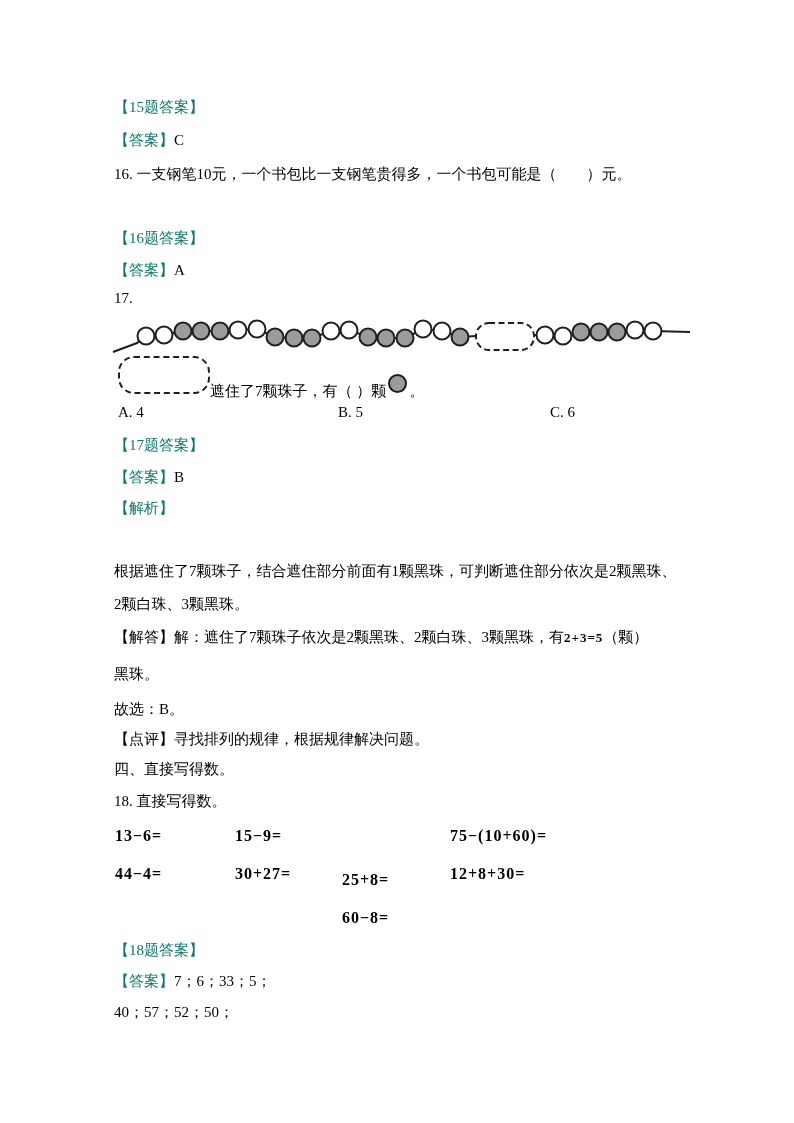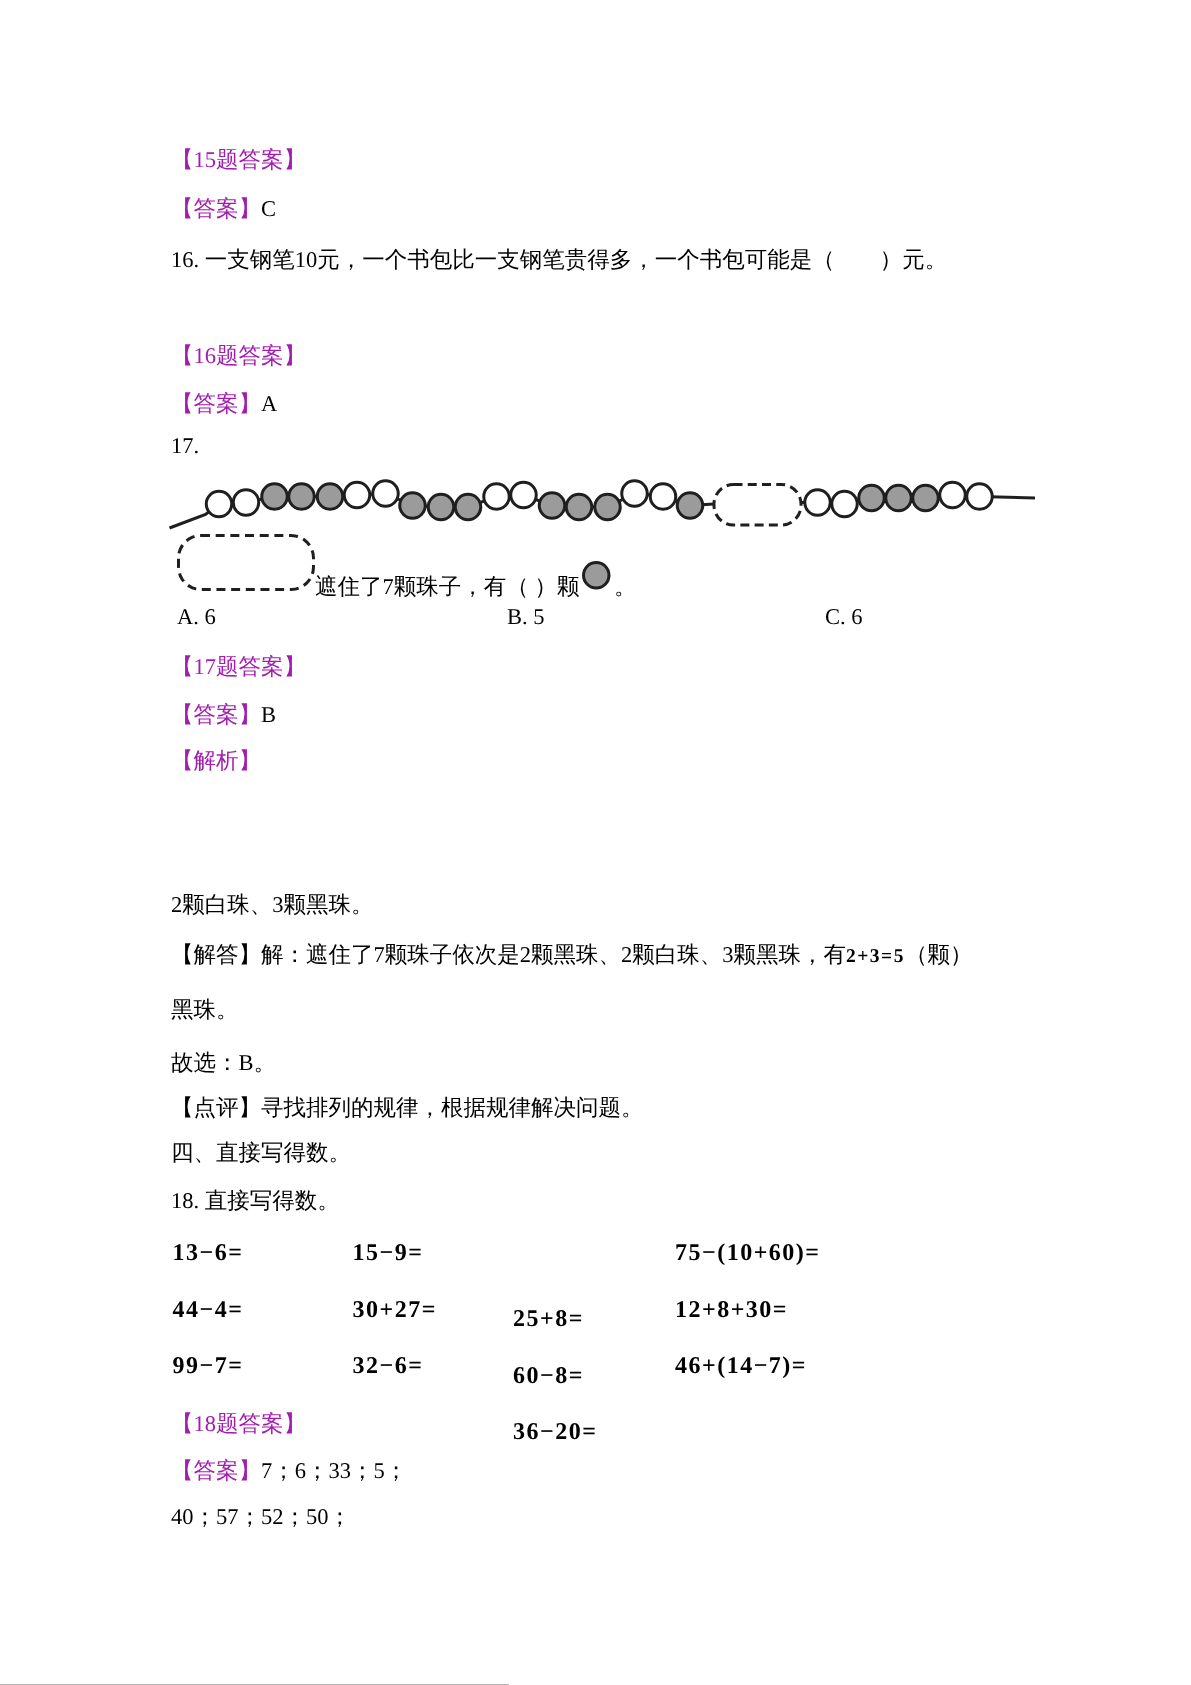--- a/index.html
+++ b/index.html
@@ -6,21 +6,21 @@
   #page{
     position:relative;
     width:794px;height:1123px;
     margin:0 auto;
     background:#ffffff;
     font-family:"Liberation Serif","DejaVu Serif",serif;
     font-size:15px;color:#000;
     overflow:hidden;
   }
   .line{position:absolute;left:114px;white-space:pre;line-height:20px;}
-  .blue{color:#a21caf;}
+  .blue{color:#0f766e;}
   .optrow{position:absolute;left:0;width:794px;height:20px;}
   .opt{position:absolute;white-space:pre;}
   .opt.c1{left:118px;} .opt.c2{left:338px;} .opt.c3{left:550px;}
   .mathrow{position:absolute;left:0;width:794px;height:24px;}
   .mcell{position:absolute;white-space:pre;
     font-weight:bold;font-size:16px;letter-spacing:1px;
     font-family:"Liberation Serif","DejaVu Serif",serif;}
   .mcell.c1{left:115px;text-align:right;} .mcell.c2{left:235px;} .mcell.c3{left:342px;margin-top:44px;} .mcell.c4{left:450px;}
   .formula{font-weight:bold;font-size:13px;letter-spacing:1px;
     font-family:"Liberation Serif","DejaVu Serif",serif;}
@@ -79,28 +79,29 @@
       <circle cx="489" cy="17" r="8.5" fill="#9B9B9B" stroke="#1F1F1F" stroke-width="2"></circle>
       <circle cx="507" cy="17" r="8.5" fill="#9B9B9B" stroke="#1F1F1F" stroke-width="2"></circle>
       <circle cx="525" cy="15" r="8.5" fill="#FFFFFF" stroke="#1F1F1F" stroke-width="2"></circle>
       <circle cx="543" cy="16" r="8.5" fill="#FFFFFF" stroke="#1F1F1F" stroke-width="2"></circle>
     </svg>
 
   <div id="covered-box"></div>
   <div id="bead-caption"><span>遮住了7颗珠子，有（ ）颗</span><span class="bead-icon"></span><span>。</span></div>
 
   <div class="optrow" style="top:404px">
-    <span class="opt c1">A. 6</span>
+    <span class="opt c1">A. 4</span>
     <span class="opt c2">B. 5</span>
     <span class="opt c3">C. 6</span>
   </div>
 
   <div class="line blue" style="top:435px">【17题答案】</div>
   <div class="line" style="top:467px"><span class="blue">【答案】</span><span>B</span></div>
   <div class="line blue" style="top:498px">【解析】</div>
+  <div class="line" style="top:561px">根据遮住了7颗珠子，结合遮住部分前面有1颗黑珠，可判断遮住部分依次是2颗黑珠、</div>
   <div class="line" style="top:594px">2颗白珠、3颗黑珠。</div>
   <div class="line" style="top:627px"><span>【解答】</span><span>解：遮住了7颗珠子依次是2颗黑珠、2颗白珠、3颗黑珠，有</span><span class="formula">2+3=5</span><span>（颗）</span></div>
   <div class="line" style="top:664px">黑珠。</div>
   <div class="line" style="top:699px">故选：B。</div>
   <div class="line" style="top:729px"><span>【点评】</span><span>寻找排列的规律，根据规律解决问题。</span></div>
 
   <div class="line" style="top:759px">四、直接写得数。</div>
   <div class="line" style="top:791px">18. 直接写得数。</div>
 
   <div class="mathrow" style="top:827px">
@@ -108,24 +109,18 @@
     <span class="mcell c2">15−9=</span>
     <span class="mcell c3">25+8=</span>
     <span class="mcell c4">75−(10+60)=</span>
   </div>
   <div class="mathrow" style="top:865px">
     <span class="mcell c1">44−4=</span>
     <span class="mcell c2">30+27=</span>
     <span class="mcell c3">60−8=</span>
     <span class="mcell c4">12+8+30=</span>
   </div>
-  <div class="mathrow" style="top:902px">
-    <span class="mcell c1">99−7=</span>
-    <span class="mcell c2">32−6=</span>
-    <span class="mcell c3">36−20=</span>
-    <span class="mcell c4">46+(14−7)=</span>
-  </div>
 
   <div class="line blue" style="top:940px">【18题答案】</div>
   <div class="line" style="top:971px"><span class="blue">【答案】</span><span>7；6；33；5；</span></div>
   <div class="line" style="top:1002px">40；57；52；50；</div>
 
 </div>
 
 </body></html>

